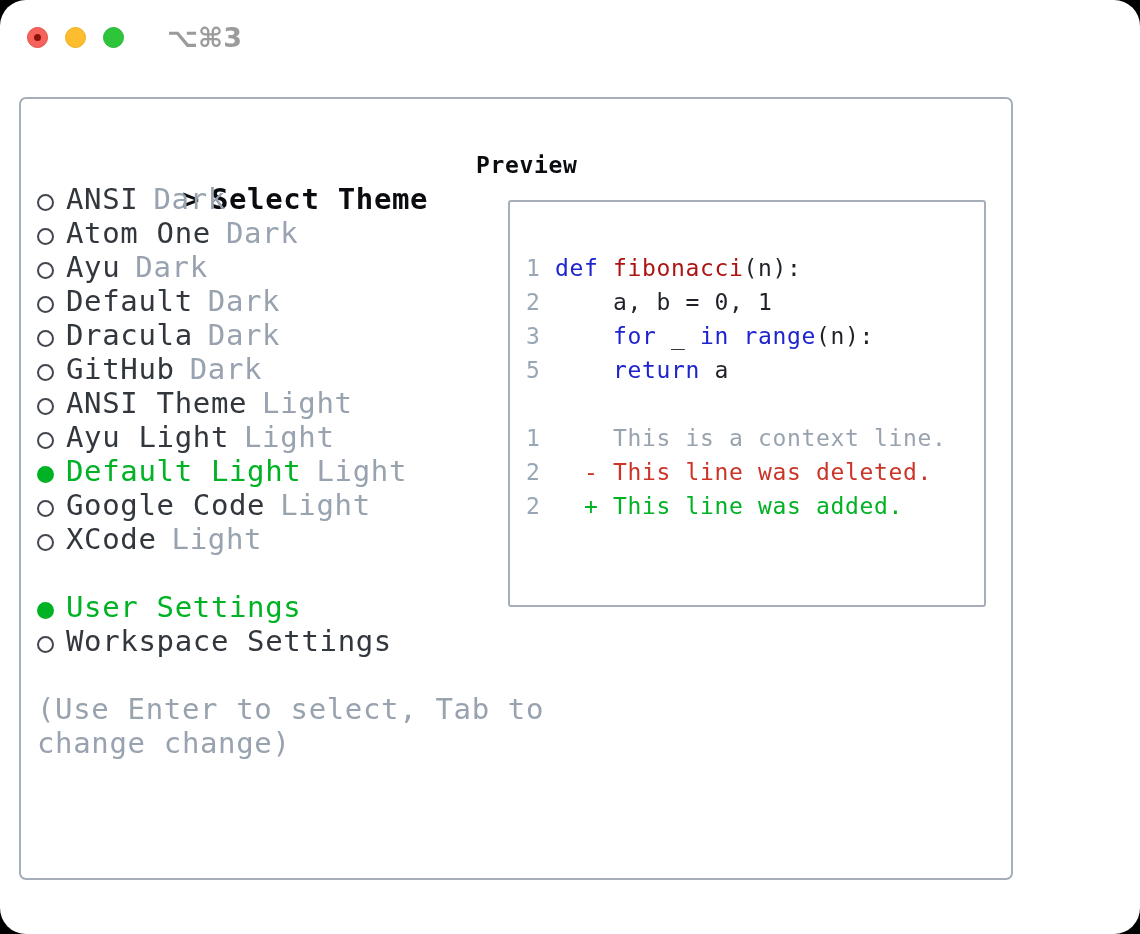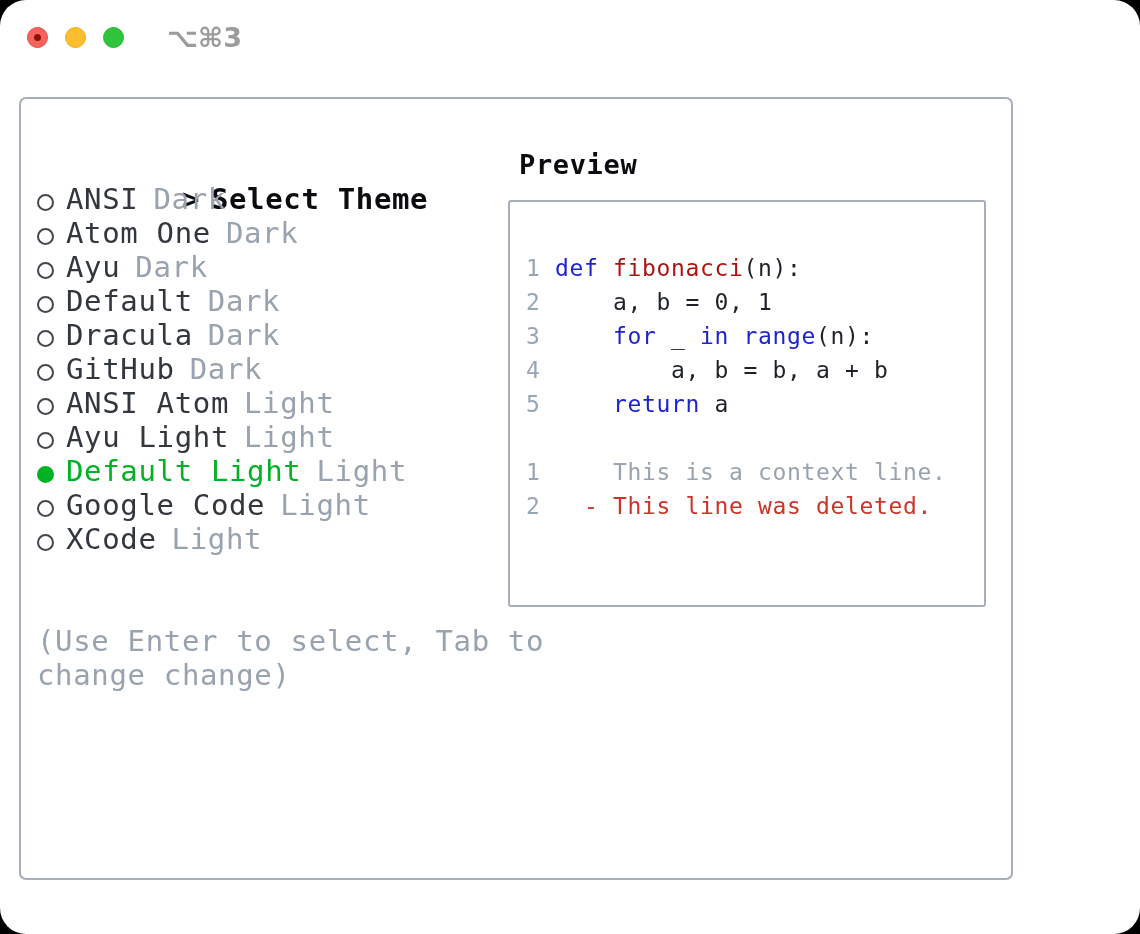--- a/index.html
+++ b/index.html
@@ -29,22 +29,22 @@
   .applyhdr{color:#101318;}
   .hint{color:var(--muted);}
   .variant{color:var(--muted);margin-left:15px;}
   .trow{cursor:pointer;}
   .trow .name.sel{color:var(--green);}
   .radio{display:inline-block;width:17px;height:17px;border:2px solid var(--circle);
          border-radius:50%;box-sizing:border-box;position:relative;top:2px;background:#fff;}
   .radio.sel{background:var(--green);border-color:var(--green);}
   .spacer{height:34px;}
   
-  .prevlabel{position:absolute;left:498px;top:49px;height:34px;line-height:34px;
-             font-size:27px;font-weight:bold;letter-spacing:0.65px;color:var(--heading);}
+  .prevlabel{position:absolute;left:455px;top:49px;height:34px;line-height:34px;
+             font-size:23px;font-weight:bold;letter-spacing:0.65px;color:var(--heading);}
   .prevbox{position:absolute;left:487px;top:101px;width:478px;height:407px;
            border:2px solid var(--border);border-radius:3px;box-sizing:border-box;
            padding:49px 0 17px 16px;background:#fff;}
   .pline{height:34px;line-height:34px;font-size:23px;letter-spacing:0.65px;white-space:pre;}
   .gut{display:inline-block;width:29px;color:var(--gutter);}
   .c-kw{color:var(--kw);}   .c-fn{color:var(--fn);}   .c-fg{color:var(--fg);}
   .c-ctx{color:var(--muted);} .c-del{color:var(--del);text-align:center;} .c-add{color:var(--green);}
 </style>
 </head>
 <body>
@@ -62,41 +62,45 @@
       <div class="row hdr">
         <span class="cell">&gt;</span><span>Select Theme</span>
       </div>
       <div id="themes">
           <div class="row trow"><span class="cell"><span class="radio"></span></span><span class="name">ANSI</span><span class="variant">Dark</span></div>
           <div class="row trow"><span class="cell"><span class="radio"></span></span><span class="name">Atom One</span><span class="variant">Dark</span></div>
           <div class="row trow"><span class="cell"><span class="radio"></span></span><span class="name">Ayu</span><span class="variant">Dark</span></div>
           <div class="row trow"><span class="cell"><span class="radio"></span></span><span class="name">Default</span><span class="variant">Dark</span></div>
           <div class="row trow"><span class="cell"><span class="radio"></span></span><span class="name">Dracula</span><span class="variant">Dark</span></div>
           <div class="row trow"><span class="cell"><span class="radio"></span></span><span class="name">GitHub</span><span class="variant">Dark</span></div>
-          <div class="row trow"><span class="cell"><span class="radio"></span></span><span class="name">ANSI Atom</span><span class="variant">Light</span></div>
+          <div class="row trow"><span class="cell"><span class="radio"></span></span><span class="name">ANSI Theme</span><span class="variant">Light</span></div>
           <div class="row trow"><span class="cell"><span class="radio"></span></span><span class="name">Ayu Light</span><span class="variant">Light</span></div>
           <div class="row trow"><span class="cell"><span class="radio sel"></span></span><span class="name sel">Default Light</span><span class="variant">Light</span></div>
           <div class="row trow"><span class="cell"><span class="radio"></span></span><span class="name">Google Code</span><span class="variant">Light</span></div>
           <div class="row trow"><span class="cell"><span class="radio"></span></span><span class="name">XCode</span><span class="variant">Light</span></div>
         </div>
       <div class="spacer"></div>
+      <div id="applyopts">
+          <div class="row trow"><span class="cell"><span class="radio sel"></span></span><span class="name sel">User Settings</span></div>
+          <div class="row trow"><span class="cell"><span class="radio"></span></span><span class="name">Workspace Settings</span></div>
+        </div>
       <div class="spacer"></div>
       <div id="hint">
           <div class="row hint">(Use Enter to select, Tab to</div>
           <div class="row hint">change change)</div>
         </div>
     </div>
 
     <div class="prevlabel">Preview</div>
     <div class="prevbox">
       <div id="plines">
           <div class="pline"><span class="gut">1</span><span class="c-kw">def</span><span class="c-fg"> </span><span class="c-fn">fibonacci</span><span class="c-fg">(n):</span></div>
           <div class="pline"><span class="gut">2</span><span class="c-fg">    a, b = 0, 1</span></div>
           <div class="pline"><span class="gut">3</span><span class="c-fg">    </span><span class="c-kw">for</span><span class="c-fg"> _ </span><span class="c-kw">in</span><span class="c-fg"> </span><span class="c-kw">range</span><span class="c-fg">(n):</span></div>
-          <div class="pline"><span class="gut">4</span><span class="c-fg">        a, b = b, a + b</span></div>
           <div class="pline"><span class="gut">5</span><span class="c-fg">    </span><span class="c-kw">return</span><span class="c-fg"> a</span></div>
           <div class="pline"><span class="gut"></span></div>
           <div class="pline"><span class="gut">1</span><span class="c-ctx">    This is a context line.</span></div>
           <div class="pline"><span class="gut">2</span><span class="c-del">  - This line was deleted.</span></div>
+          <div class="pline"><span class="gut">2</span><span class="c-add">  + This line was added.</span></div>
         </div>
     </div>
   </div>
 </div>
 
 </body></html>

